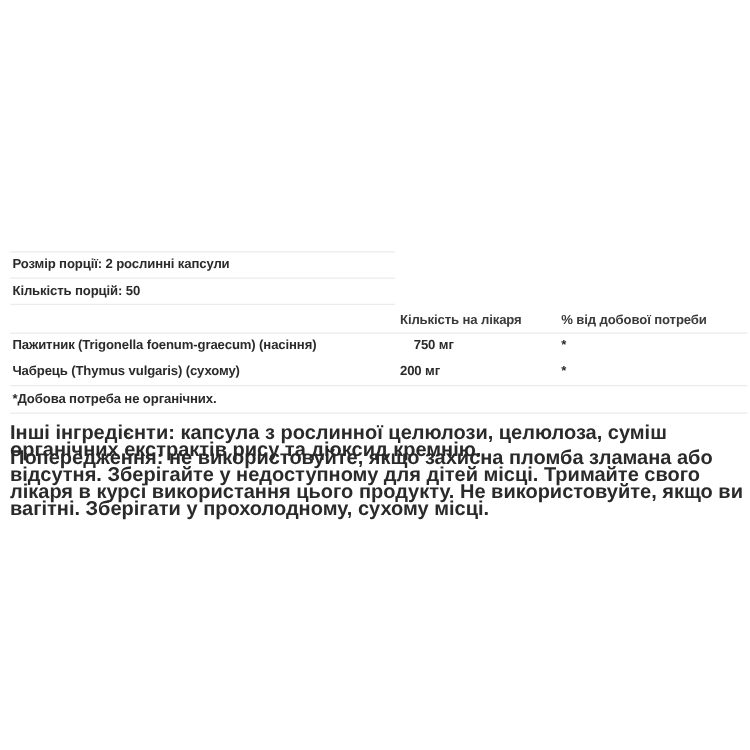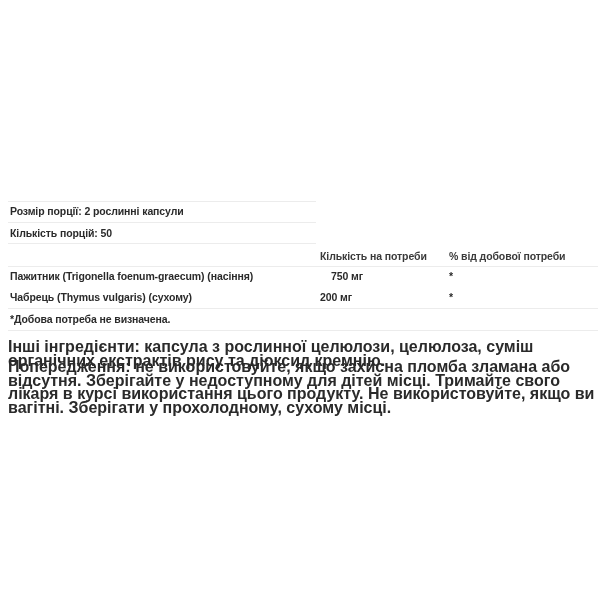--- a/index.html
+++ b/index.html
@@ -13,33 +13,33 @@
 </head>
 <body>
 
 <div>
   <div class="line" style="left:8px; width:308px; top:201px;"></div>
   <div class="txt" style="left:10px; top:205px;text-align:center;">Розмір порції: 2 рослинні капсули</div>
   <div class="line" style="left:8px; width:308px; top:222px;"></div>
   <div class="txt" style="left:10px; top:227px;">Кількість порцій: 50</div>
   <div class="line" style="left:8px; width:308px; top:243px;"></div>
 
-  <div class="txt hdr" style="left:320px; top:250px;">Кількість на потреби</div>
+  <div class="txt hdr" style="left:320px; top:250px;">Кількість на лікаря</div>
   <div class="txt hdr" style="left:449px; top:250px;">% від добової потреби</div>
   <div class="line" style="left:8px; width:590px; top:266px;"></div>
 
   <div>
     <div class="txt" style="left:10px; top:270px;">Пажитник (Trigonella foenum-graecum) (насіння)</div>
     <div class="txt" style="left:331px; top:270px;">750 мг</div>
     <div class="txt" style="left:449px; top:270px;">*</div>
   </div>
   <div>
     <div class="txt" style="left:10px; top:291px;">Чабрець (Thymus vulgaris) (сухому)</div>
     <div class="txt" style="left:320px; top:291px;">200 мг</div>
     <div class="txt" style="left:449px; top:291px;">*</div>
   </div>
   <div class="line" style="left:8px; width:590px; top:308px;"></div>
-  <div class="txt" style="left:10px; top:313px;">*Добова потреба не визначена.</div>
+  <div class="txt" style="left:10px; top:313px;">*Добова потреба не органічних.</div>
   <div class="line" style="left:8px; width:590px; top:330px;"></div>
 </div>
 
 <div class="para" style="top:340px;">Інші інгредієнти: капсула з рослинної целюлози, целюлоза, суміш органічних екстрактів рису та діоксид кремнію.</div>
 <div class="para" style="top:360px;">Попередження: не використовуйте, якщо захисна пломба зламана або відсутня. Зберігайте у недоступному для дітей місці. Тримайте свого лікаря в курсі використання цього продукту. Не використовуйте, якщо ви вагітні.  Зберігати у прохолодному, сухому місці.</div>
 
 </body></html>

